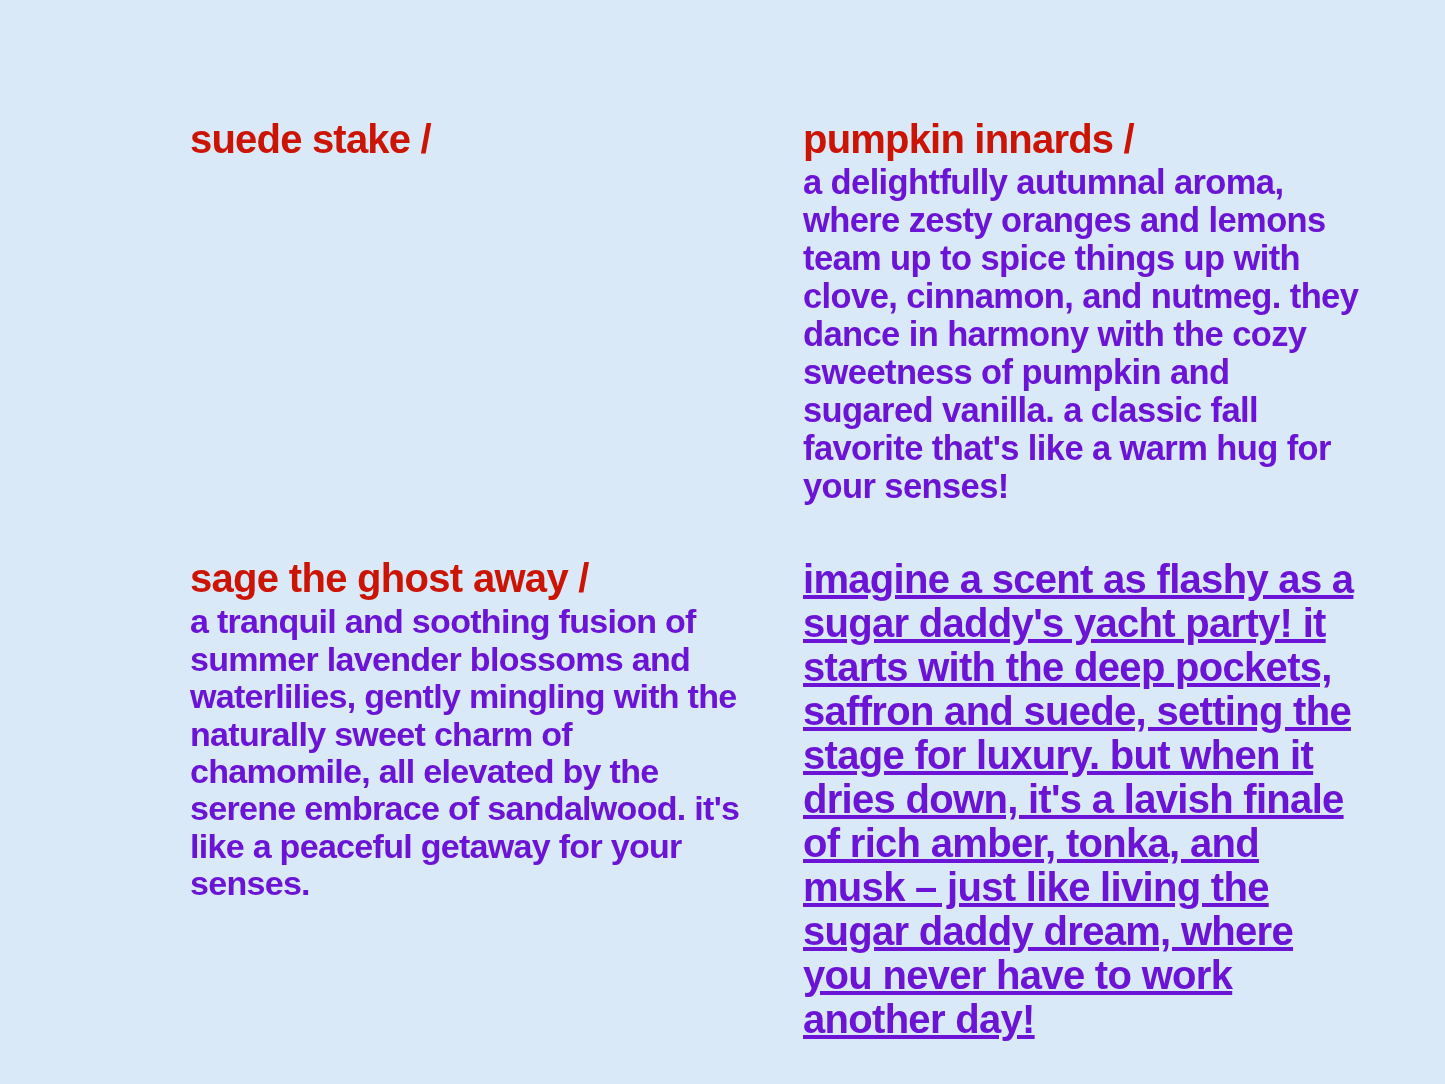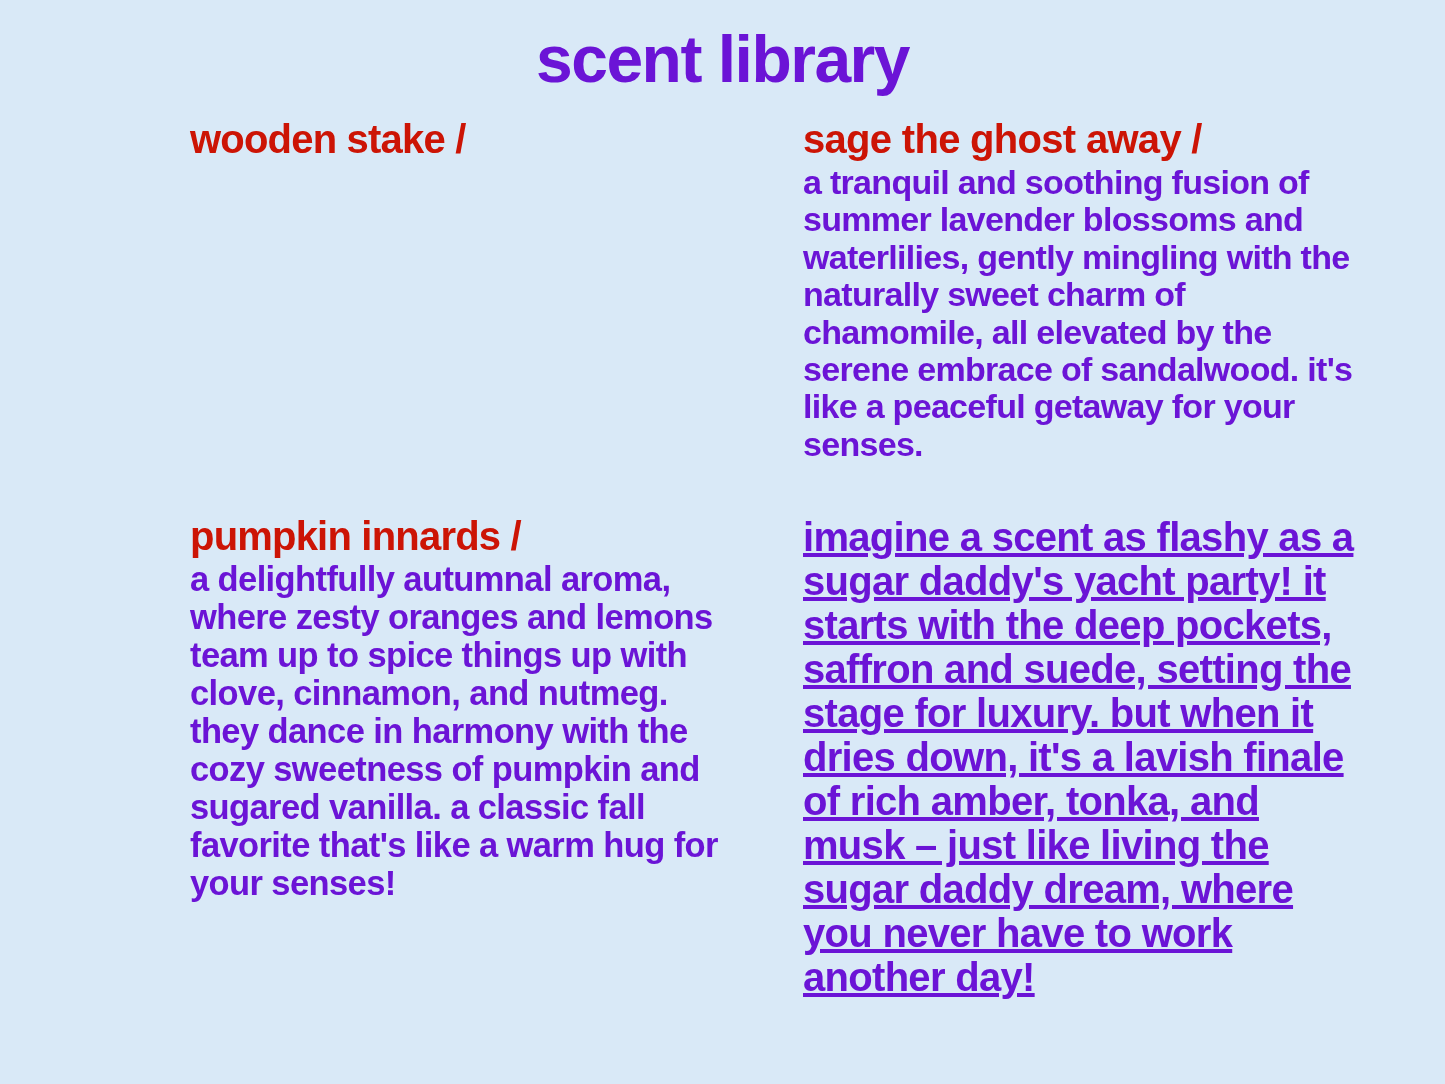--- a/index.html
+++ b/index.html
@@ -67,36 +67,35 @@
   }
   .entry-b .entry-desc { font-size: 34px; }
   .entry-c .entry-desc { font-size: 34.5px; }
   .entry-d .entry-desc { font-size: 40px; text-decoration: underline; }
 </style>
 </head>
 <body>
 
 <div class="page">
 
-  <h1 class="page-title">scent library</h1>
 
   <div class="grid">
 
     <div class="entry entry-a col-left">
-      <div class="entry-name">wooden stake /</div>
+      <div class="entry-name">suede stake /</div>
+    </div>
+
+    <div class="entry entry-c col-left">
+      <div class="entry-name">pumpkin innards /</div>
+      <div class="entry-desc">a delightfully autumnal aroma, where zesty oranges and lemons team up to spice things up with clove, cinnamon, and nutmeg. they dance in harmony with the cozy sweetness of pumpkin and sugared vanilla. a classic fall favorite that's like a warm hug for your senses!</div>
     </div>
 
     <div class="entry entry-b col-right">
       <div class="entry-name">sage the ghost away /</div>
       <div class="entry-desc">a tranquil and soothing fusion of summer lavender blossoms and waterlilies, gently mingling with the naturally sweet charm of chamomile, all elevated by the serene embrace of sandalwood. it's like a peaceful getaway for your senses.</div>
-    </div>
-
-    <div class="entry entry-c col-left">
-      <div class="entry-name">pumpkin innards /</div>
-      <div class="entry-desc">a delightfully autumnal aroma, where zesty oranges and lemons team up to spice things up with clove, cinnamon, and nutmeg. they dance in harmony with the cozy sweetness of pumpkin and sugared vanilla. a classic fall favorite that's like a warm hug for your senses!</div>
     </div>
 
     <div class="entry entry-d col-right">
       <div class="entry-desc">imagine a scent as flashy as a sugar daddy's yacht party! it starts with the deep pockets, saffron and suede, setting the stage for luxury. but when it dries down, it's a lavish finale of rich amber, tonka, and musk – just like living the sugar daddy dream, where you never have to work another day!</div>
     </div>
 
   </div>
 </div>
 
 </body></html>

